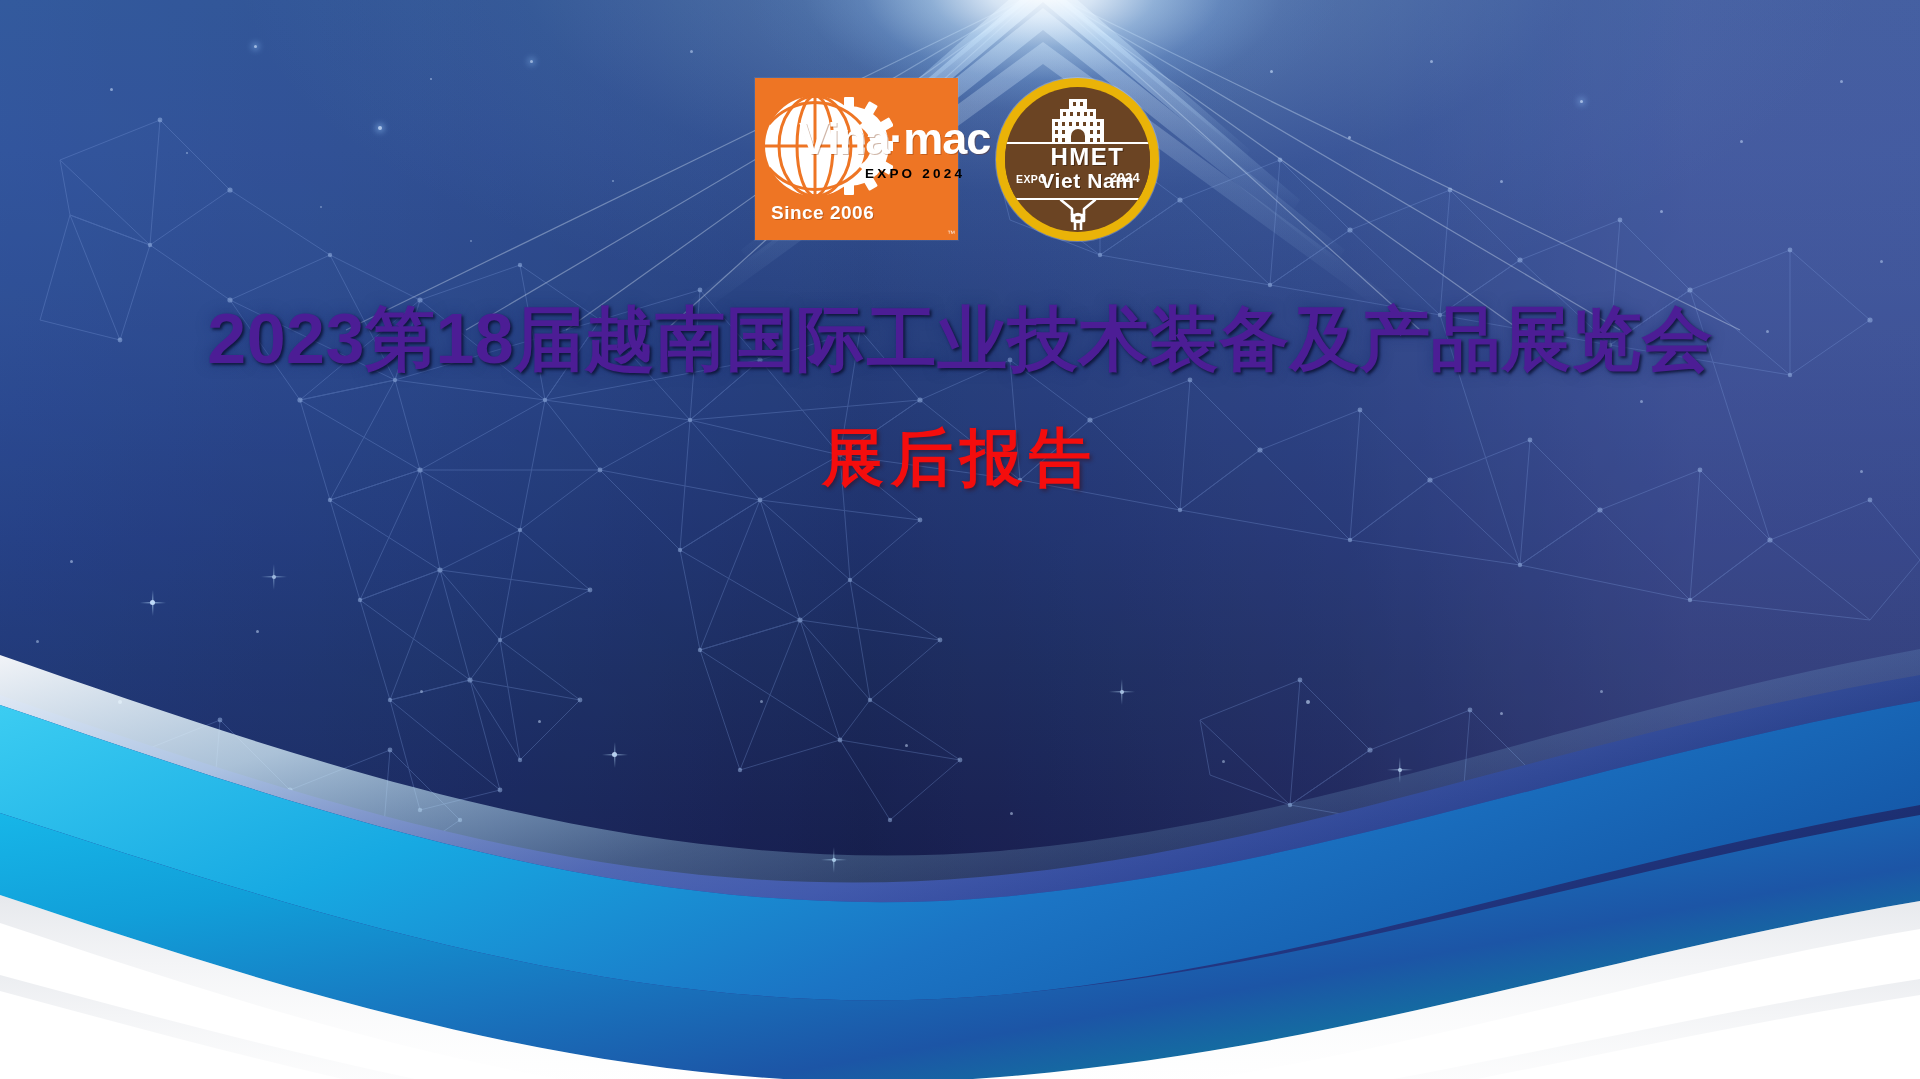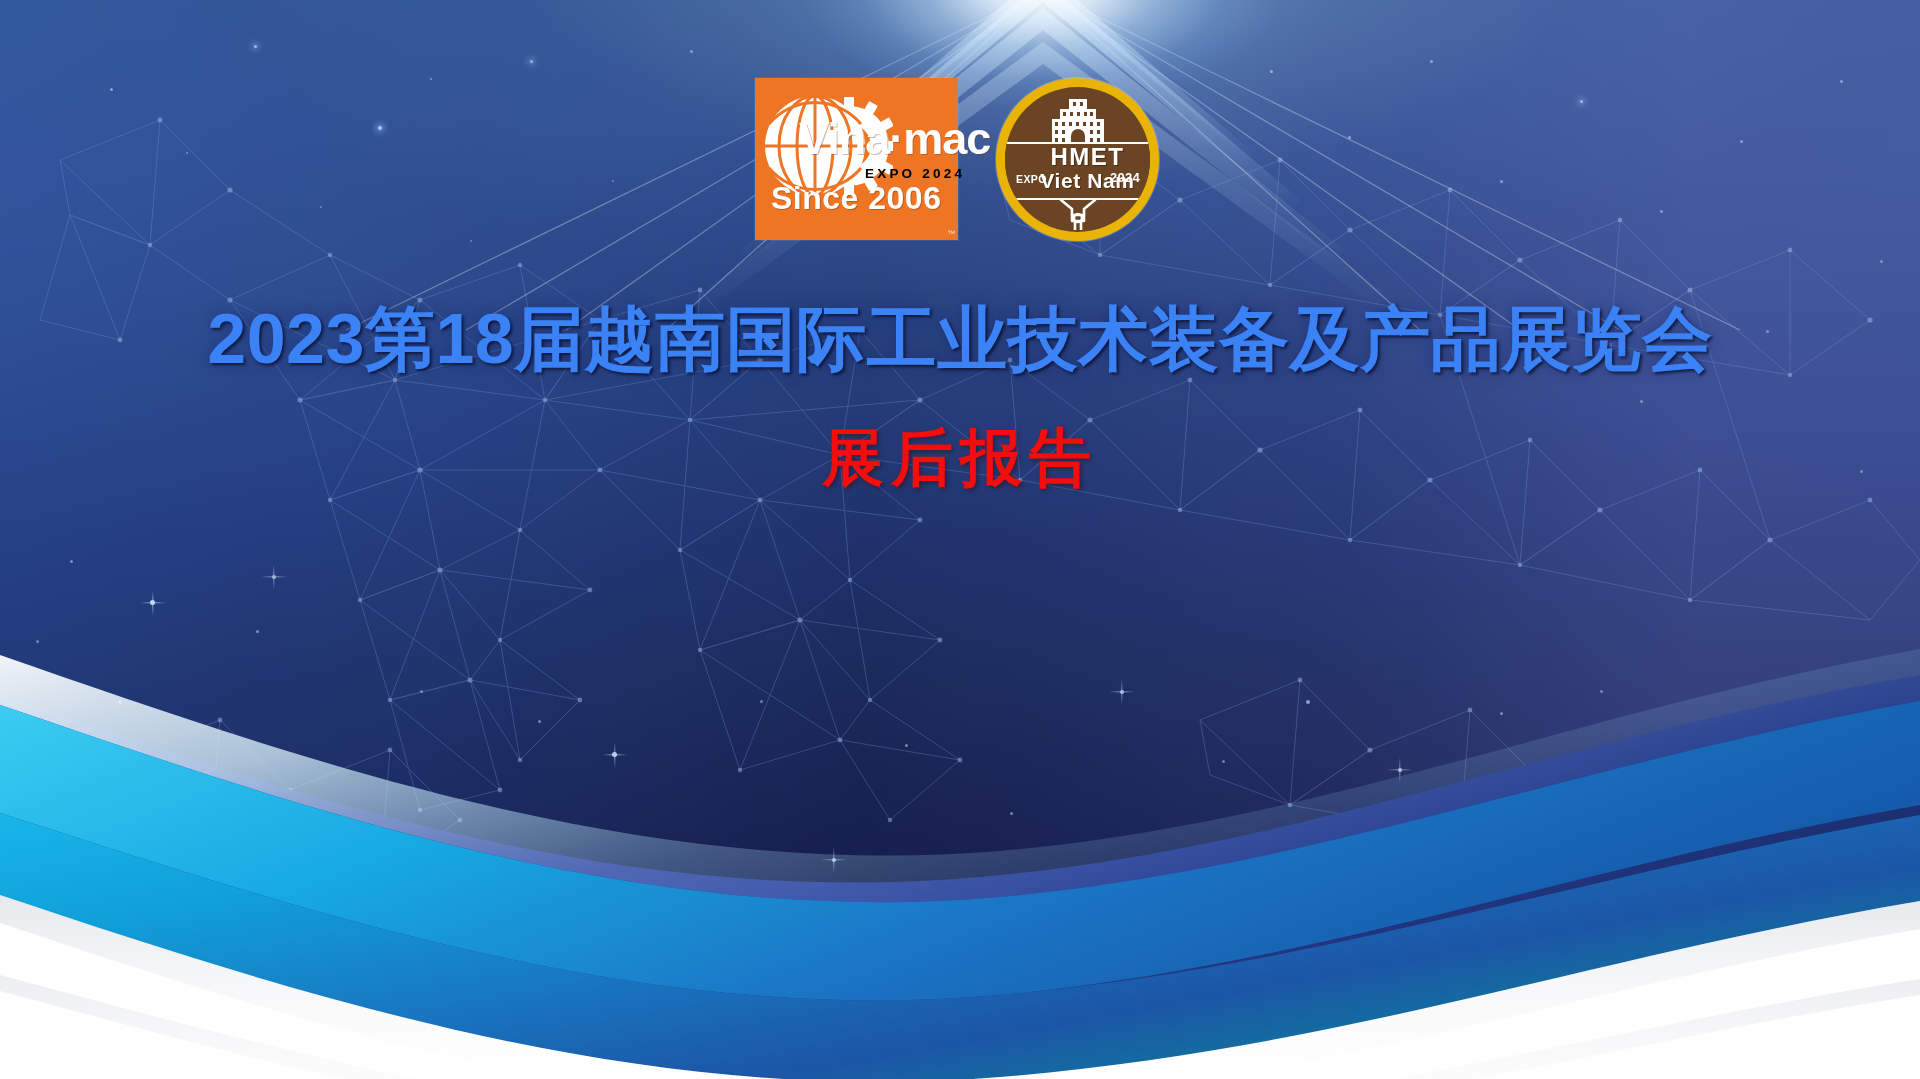--- a/index.html
+++ b/index.html
@@ -159,23 +159,23 @@
     top: 88px;
     color: #000000;
     font-size: 13.5px;
     font-weight: 700;
     letter-spacing: 3.2px;
     white-space: nowrap;
   }
   .vinamac .since {
     position: absolute;
     left: 16px;
-    bottom: 23px;
+    bottom: 16px;
     color: #ffffff;
-    font-size: 32px;
+    font-size: 19px;
     font-weight: 700;
     letter-spacing: .5px;
     text-shadow: 1px 1px 0 rgba(120,50,10,.4);
     white-space: nowrap;
   }
   .vinamac .tm {
     position: absolute;
     right: 3px;
     bottom: 2px;
     color: rgba(255,255,255,.8);
@@ -274,21 +274,21 @@
   
   .titles {
     position: absolute;
     left: 0;
     top: 298px;
     width: 1920px;
     text-align: center;
     z-index: 30;
   }
   .title-line {
-    color: #3b82f6;
+    color: #4c1d95;
     font-weight: 700;
     font-size: 70px;
     line-height: 1.18;
     letter-spacing: .5px;
     white-space: nowrap;
     text-shadow:
       2px 2px 3px rgba(8,12,40,.75),
       0 0 14px rgba(20,40,110,.55);
   }
   .subtitle {

